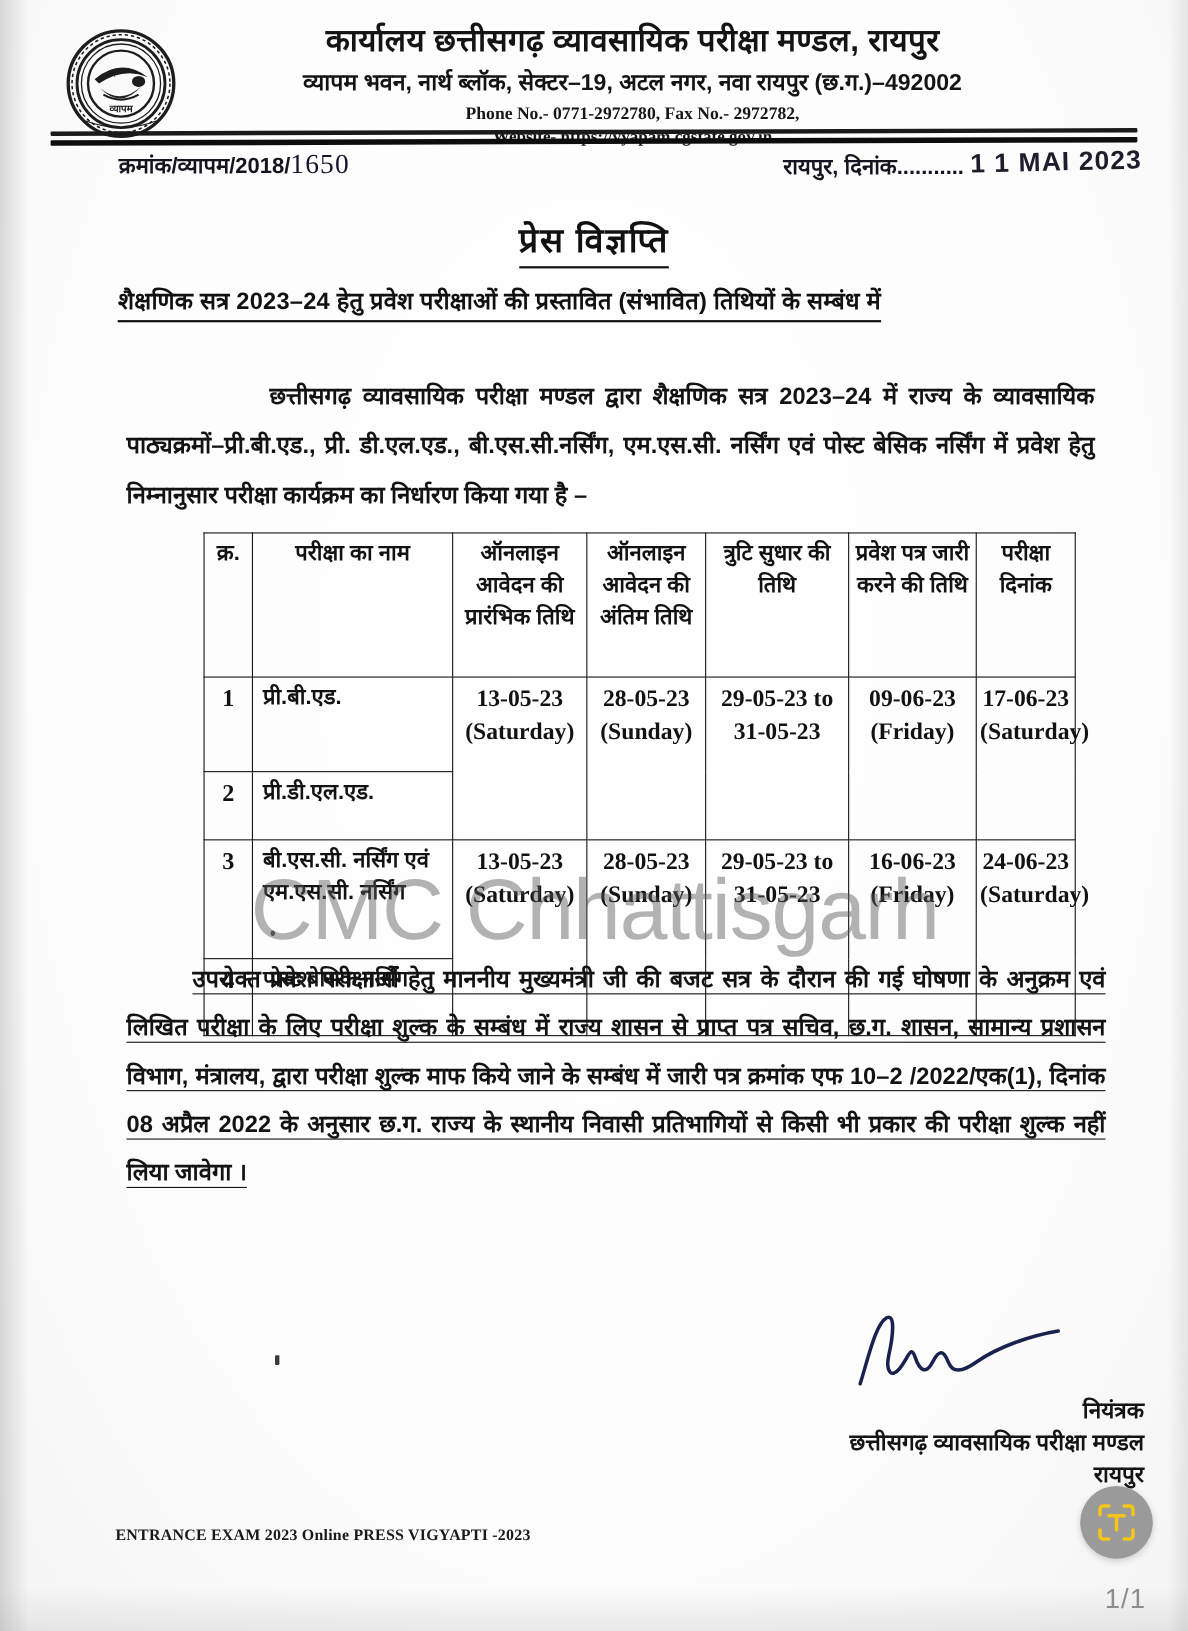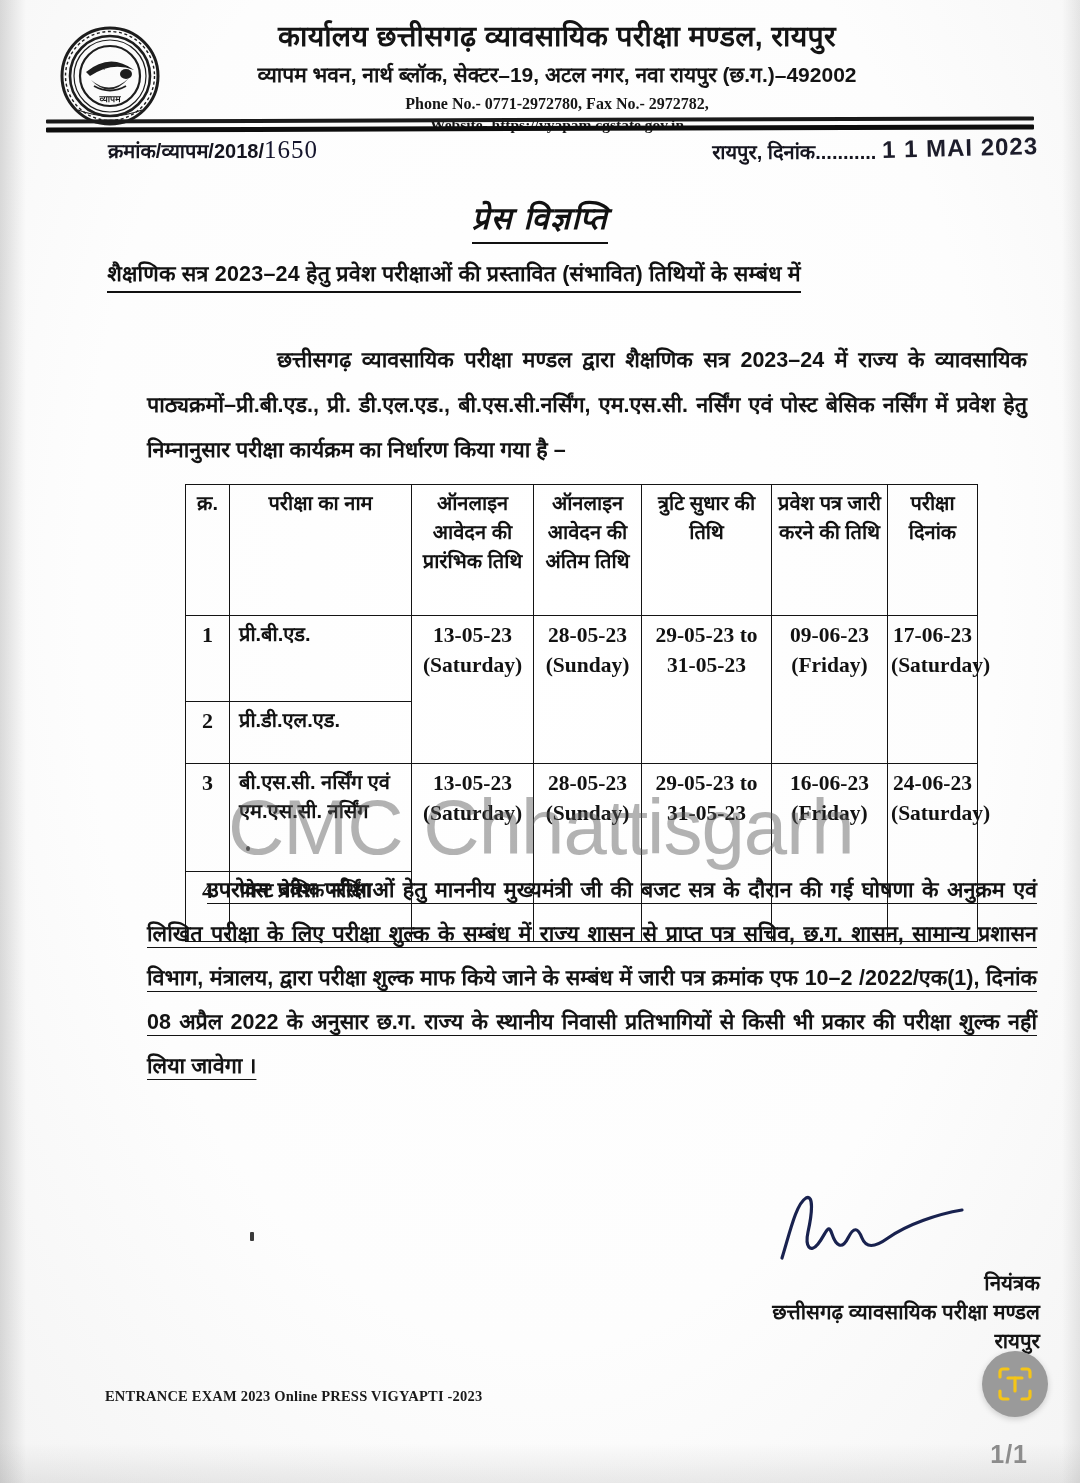--- a/index.html
+++ b/index.html
@@ -32,21 +32,21 @@
     background:linear-gradient(to top, rgba(150,150,150,.18), rgba(255,255,255,0));
     pointer-events:none;
   }
 
   
   #letterhead{position:absolute;left:0;top:0;width:1080px;height:120px;}
   #emblem{
     position:absolute;left:58px;top:24px;width:104px;height:104px;
   }
   #emblem svg{display:block;}
-  .lh-text{position:absolute;left:162px;top:16px;width:790px;text-align:center;}
+  .lh-text{position:absolute;left:180px;top:16px;width:790px;text-align:center;}
   .lh-l1{
     font-family:"Liberation Sans", sans-serif;
     font-weight:bold;font-size:28.5px;letter-spacing:.3px;color:#141414;
     white-space:nowrap;
   }
   .lh-l2{
     font-family:"Liberation Sans", sans-serif;
     font-weight:bold;font-size:21px;margin-top:6px;color:#141414;
     white-space:nowrap;
   }
@@ -96,21 +96,21 @@
     color:#1d1d2b;
     position:relative;top:-3px;
     display:inline-block;
     transform:rotate(-1.4deg);
   }
 
   
   #press-title{
     position:absolute;left:0;top:196px;width:1080px;text-align:center;
     font-family:"Liberation Sans", sans-serif;
-    font-weight:bold;font-size:31px;color:#111;font-style:italic;
+    font-weight:bold;font-size:31px;color:#111;
   }
   #press-title span{
     display:inline-block;border-bottom:2.5px solid #111;padding-bottom:4px;
     letter-spacing:1.5px;
   }
   #subject{
     position:absolute;left:0;top:258px;width:908px;text-align:center;
   }
   #subject span{
     display:inline-block;
@@ -120,21 +120,20 @@
     letter-spacing:.2px;
   }
 
   
   .para{
     position:absolute;
     font-family:"Liberation Sans", sans-serif;
     font-size:21.5px;font-weight:bold;color:#131313;
     line-height:45px;
     text-align:justify;
-    margin-left:32px;
   }
   #para1{left:115px;top:338px;width:880px;text-indent:130px;}
   #para2{
     left:115px;top:868px;width:890px;text-indent:60px;
     text-decoration:underline;text-underline-offset:6px;
     text-decoration-thickness:1.4px;
     line-height:44px;
   }
   #para3{left:115px;top:1094px;width:890px;text-indent:70px;line-height:46px;}
 
@@ -214,25 +213,24 @@
   
   #fab{
     position:absolute;right:32px;bottom:66px;
     width:66px;height:66px;border-radius:50%;
     background:#9a9a9a;
     display:flex;align-items:center;justify-content:center;
     box-shadow:0 2px 6px rgba(0,0,0,.18);
     cursor:pointer;
   }
   #page-indicator{
-    position:absolute;right:52px;bottom:14px;
+    position:absolute;right:38px;bottom:14px;
     font-family:"Liberation Sans", sans-serif;
     font-size:25px;color:#8c8c8c;
     letter-spacing:1px;
-    font-weight:bold;
   }
 </style>
 </head>
 <body>
 
 <div id="page">
 
   <div id="letterhead">
 
     <div id="emblem">

